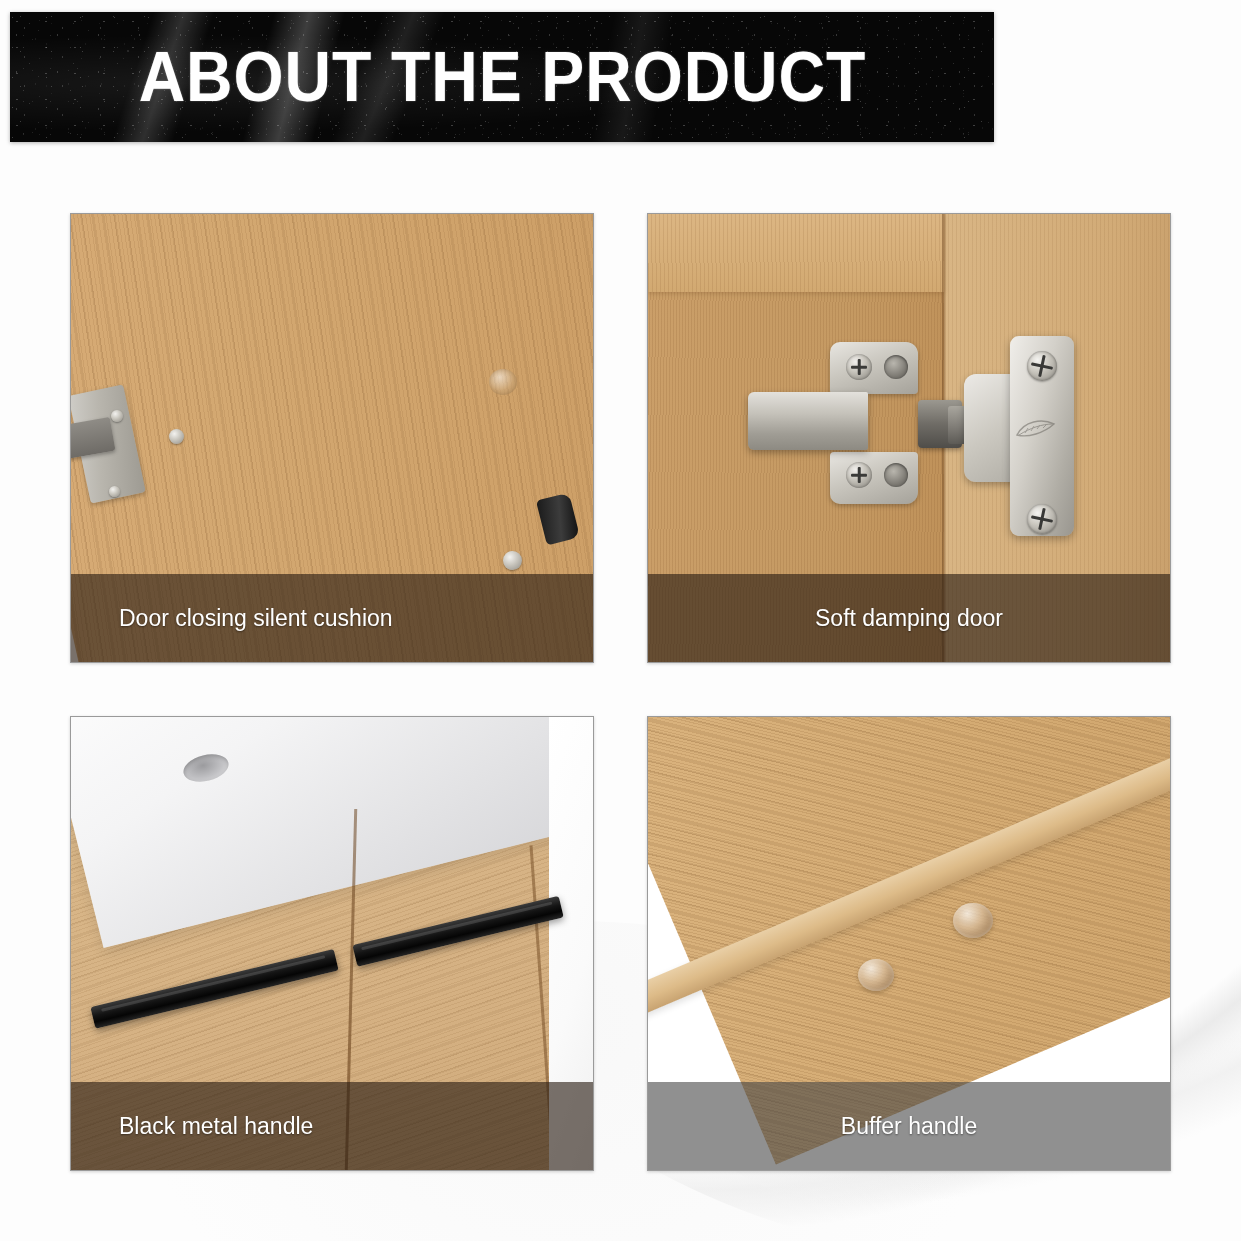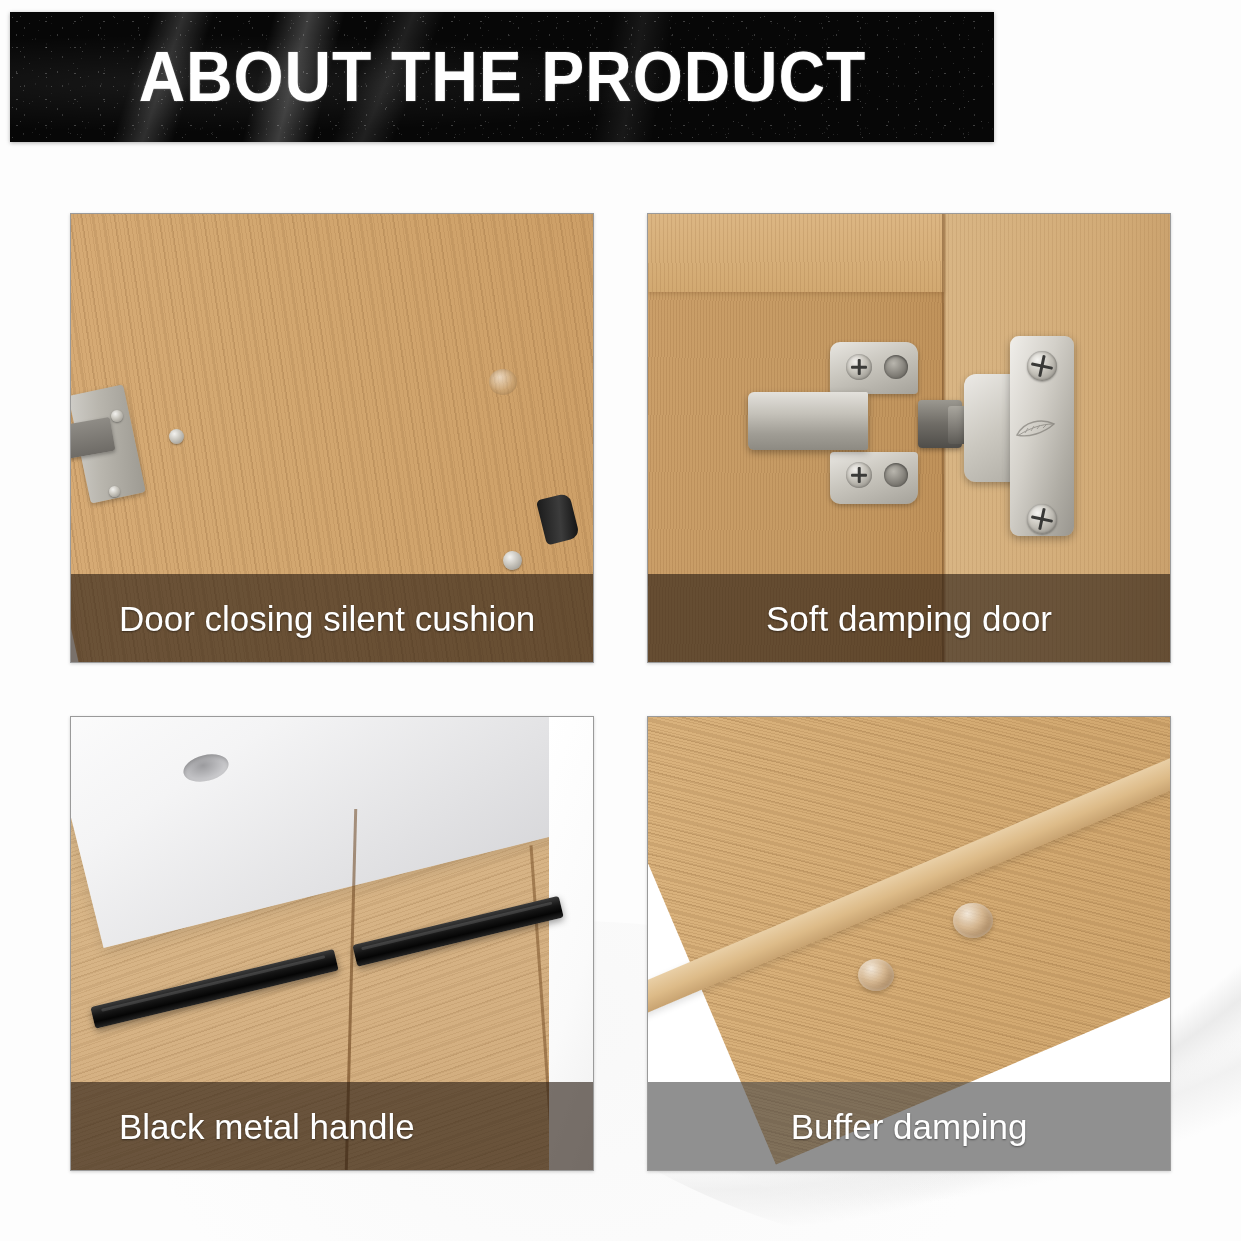--- a/index.html
+++ b/index.html
@@ -153,21 +153,21 @@
     background: rgba(40,28,18,.62);
     display: flex;
     align-items: center;
     z-index: 30;
   }
   .caption-band.gray {
     background: rgba(70,70,70,.60);
   }
   .caption-text {
     color: #ffffff;
-    font-size: 35px;
+    font-size: 23px;
     font-family: "Liberation Sans", sans-serif;
     line-height: 1;
     white-space: nowrap;
     text-shadow: 0 1px 2px rgba(0,0,0,.45);
   }
   .caption-band.left-align .caption-text { margin-left: 48px; }
   .caption-band.center-align { justify-content: center; }
 
   
   #panel-cushion .photo { background: #fbfbfb; }
@@ -593,18 +593,18 @@
     </div>
 
     <div class="feature-panel" id="panel-buffer">
       <div class="photo">
         <div class="p4-board"></div>
         <div class="p4-edge"></div>
         <div class="p4-buffer b1"></div>
         <div class="p4-buffer b2"></div>
       </div>
       <div class="caption-band gray center-align">
-        <span class="caption-text">Buffer damping</span>
+        <span class="caption-text">Buffer handle</span>
       </div>
     </div>
 
   </div>
 </div>
 
 </body></html>

